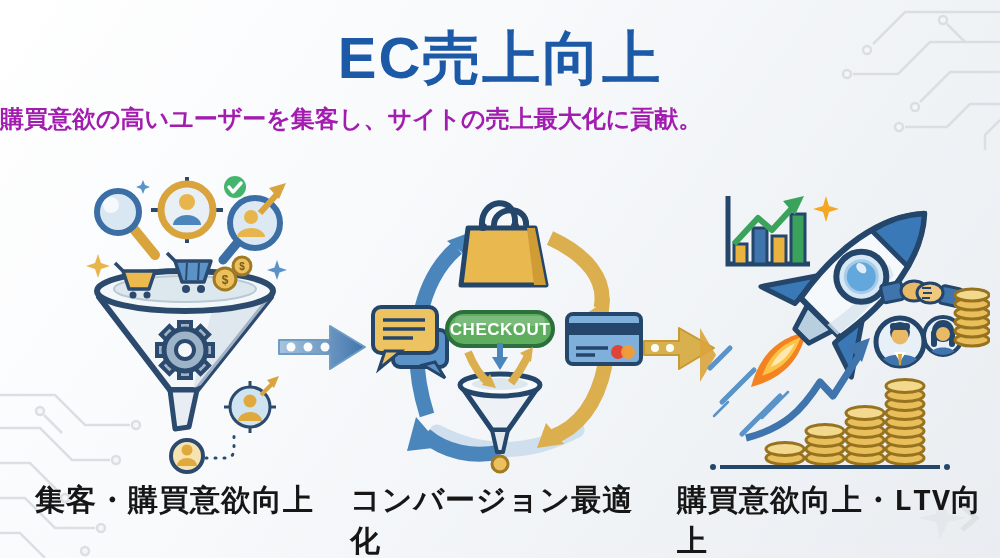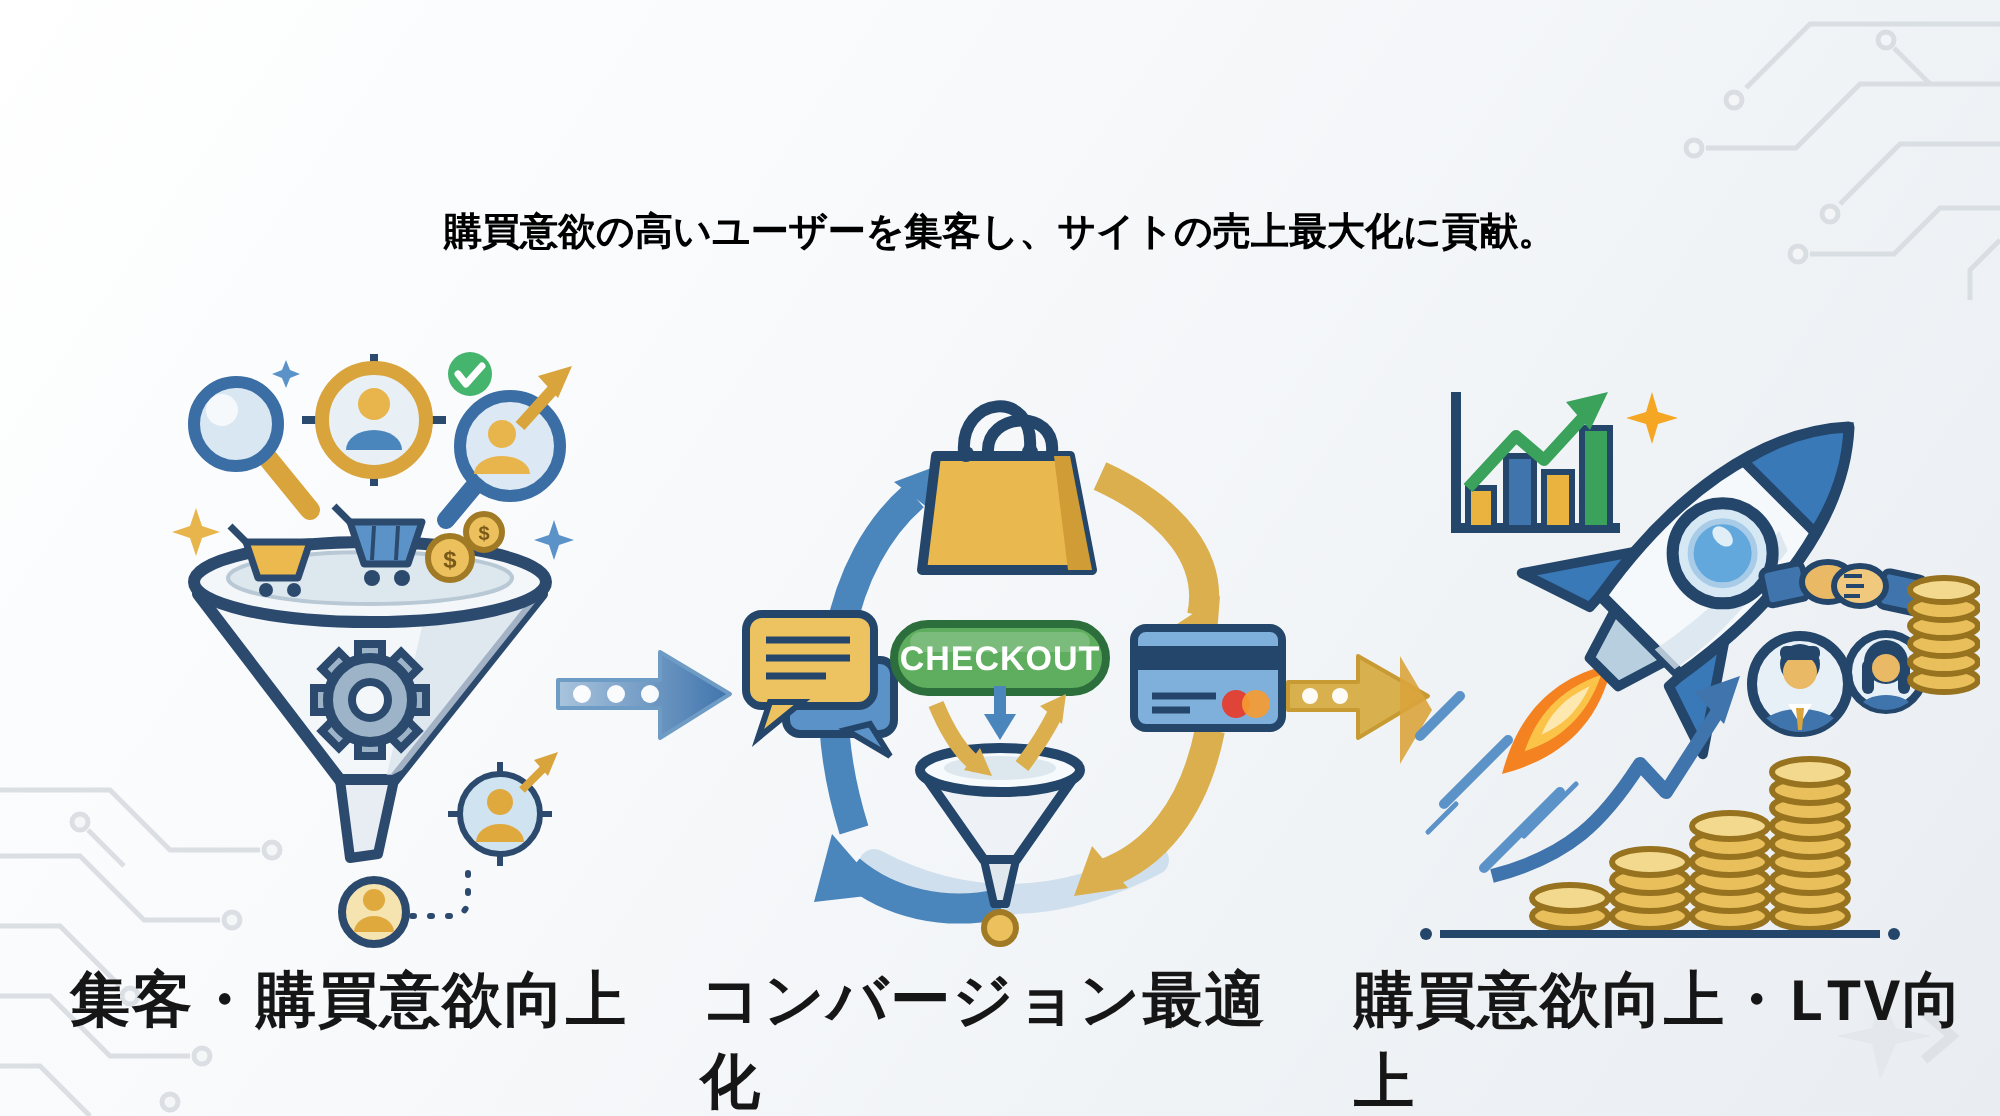--- a/index.html
+++ b/index.html
@@ -8,22 +8,22 @@
     font-family:"Liberation Sans","DejaVu Sans",sans-serif;
     background:linear-gradient(125deg,#ffffff 0%,#f7f9fb 40%,#e9edf1 100%);
     position:relative;
   }
   .canvas{position:absolute;inset:0;width:1000px;height:558px;}
   .page-title{
     position:absolute;top:20px;left:0;width:1000px;text-align:center;
     font-size:58px;font-weight:800;color:#1c59a6;letter-spacing:2px;margin:0;
   }
   .page-subtitle{
-    position:absolute;top:103px;left:0;width:1000px;text-align:center;
-    font-size:19px;font-weight:700;color:#000000;letter-spacing:0px;margin:0;
+    position:absolute;top:103px;left:0;width:1000px;
+    font-size:24px;font-weight:700;color:#a21caf;letter-spacing:0px;margin:0;
   }
   .stage-label{
     position:absolute;top:480px;width:310px;text-align:left;
     font-size:30px;font-weight:800;color:#161616;letter-spacing:1px;font-family:Liberation Mono, monospace;
   }
   .stage-label.s1{left:35px;}
   .stage-label.s2{left:350px;}
   .stage-label.s3{left:677px;}
   .stage-svg{position:absolute;}
   .circuit{position:absolute;opacity:0.85;}
@@ -61,20 +61,21 @@
     <circle cx="40" cy="28" r="4" fill="#f4f6f8"></circle>
       <polyline points="44,32 62,50"></polyline>
     <circle cx="85" cy="168" r="4" fill="#f4f6f8"></circle>
   </svg>
 
   <svg class="circuit" style="right:20px;bottom:10px;" width="70" height="60" viewBox="0 0 70 60">
     <path d="M30,8 L38,26 L56,30 L38,34 L30,52 L26,34 L8,30 L26,26 Z" fill="#e3e7eb"></path>
     <polyline points="52,18 66,30 52,42" fill="none" stroke="#dde1e5" stroke-width="5"></polyline>
   </svg>
 
+  <h1 class="page-title">EC売上向上</h1>
   <p class="page-subtitle">購買意欲の高いユーザーを集客し、サイトの売上最大化に貢献。</p>
 
   <svg class="stage-svg" style="left:55px;top:175px;" width="265" height="310" viewBox="0 0 265 310">
 
     <g>
       <polygon points="44,122 216,122 142,215 115,215" fill="#f4f7fa" stroke="#2c4a6e" stroke-width="6" stroke-linejoin="round"></polygon>
       <polygon points="160,122 216,122 146,210 138,214" fill="#d5e0e9" opacity="0.7"></polygon>
       <polygon points="115,215 142,215 134,252 120,254" fill="#e7edf2" stroke="#2c4a6e" stroke-width="5" stroke-linejoin="round"></polygon>
       <ellipse cx="130" cy="116" rx="88" ry="20" fill="#f4f7fa" stroke="#2c4a6e" stroke-width="6"></ellipse>
       <ellipse cx="130" cy="114" rx="71" ry="13" fill="#dde7ee" stroke="#b8c8d4" stroke-width="2"></ellipse>

